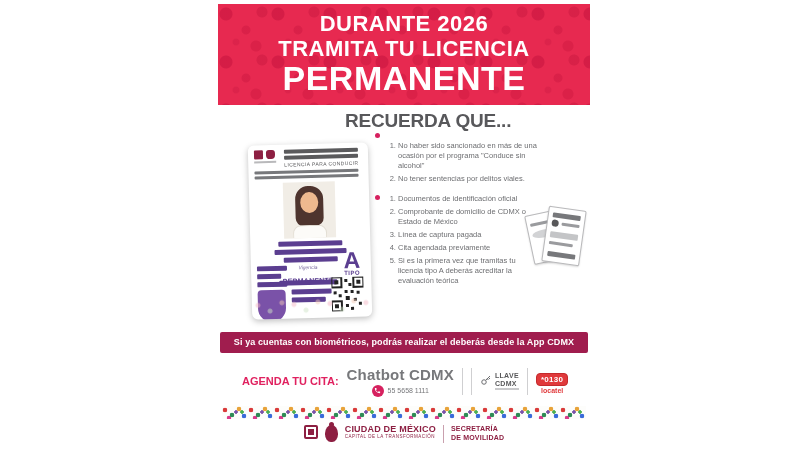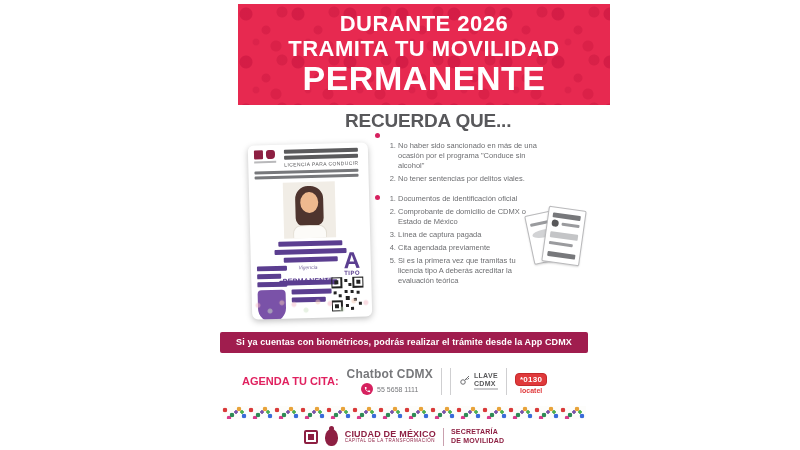--- a/index.html
+++ b/index.html
@@ -12,21 +12,21 @@
     position:absolute; left:0; top:4px; width:372px; height:101px;
     background-color:#e72950;
     background-image:
       radial-gradient(circle 6px at 8px 10px,  rgba(198,20,62,.55) 6px, transparent 7px),
       radial-gradient(circle 4px at 28px 26px, rgba(205,25,65,.50) 4px, transparent 5px),
       radial-gradient(circle 5px at 44px 8px,  rgba(198,22,62,.45) 5px, transparent 6px),
       radial-gradient(circle 3px at 18px 38px, rgba(210,30,70,.50) 3px, transparent 4px),
       radial-gradient(circle 5px at 38px 42px, rgba(200,20,60,.40) 5px, transparent 6px);
     background-size:52px 48px;
     display:flex; flex-direction:column; align-items:center; justify-content:center;
-    color:#ffffff; text-align:center;margin-left:20px;
+    color:#ffffff; text-align:center;
   }
   .h-line1 { font-size:22px; font-weight:bold; letter-spacing:.5px; line-height:1.05; }
   .h-line2 { font-size:22px; font-weight:bold; letter-spacing:.5px; line-height:1.15; }
   .h-line3 { font-size:34px; font-weight:bold; letter-spacing:.5px; line-height:1.05; }
 
   
   .recuerda-title { position:absolute; left:100px; top:110px; font-size:19px; font-weight:bold; color:#58585b; letter-spacing:-.2px;margin-left:27px; }
 
   
   .license-card {
@@ -104,21 +104,21 @@
   
   .banner {
     position:absolute; left:2px; top:332px; width:368px; height:21px; background:#a01d4e; border-radius:2px;
     color:#ffffff; font-size:9px; font-weight:bold; text-align:center; line-height:21px; letter-spacing:.1px;
   }
 
   
   .agenda { position:absolute; left:24px; top:361px; width:344px; height:40px; display:flex; align-items:center; gap:8px; }
   .agenda-label { font-size:11px; font-weight:bold; color:#e0215f; white-space:nowrap; }
   .chatbot { text-align:center; }
-  .chatbot-name { font-size:12px; color:#77787b; font-weight:bold; letter-spacing:.2px; }
+  .chatbot-name { font-size:15px; color:#77787b; font-weight:bold; letter-spacing:.2px; }
   .chatbot-row { display:flex; align-items:center; justify-content:center; gap:4px; margin-top:2px; }
   .phone-circle { width:12px; height:12px; border-radius:50%; background:#d6215f; display:flex; align-items:center; justify-content:center; }
   .chatbot-phone { font-size:7px; color:#77787b; }
   .vdiv { width:1px; height:27px; background:#cfcfd1; flex:none; }
   .citas { line-height:1.2; }
   .citas-l1 { font-size:8px; color:#8a8b8e; }
   .citas-l2 { font-size:8px; color:#6d6e71; font-weight:bold; }
   .citas-url { font-size:5px; color:#a0a1a4; margin-top:1px; }
   .llave { display:flex; align-items:center; gap:3px; }
   .llave-text { font-size:7px; font-weight:bold; color:#58585a; line-height:1.1; letter-spacing:.3px; }
@@ -135,40 +135,40 @@
       radial-gradient(circle 2px at 10px 9px,  #2e8b57 2px, transparent 2.6px),
       radial-gradient(circle 2px at 17px 3px,  #e8a33a 2px, transparent 2.6px),
       radial-gradient(circle 2px at 22px 10px, #3a6bd9 2px, transparent 2.6px),
       radial-gradient(circle 2px at 7px 12px,  #d93a8b 2px, transparent 2.6px),
       radial-gradient(circle 1.5px at 14px 6px,#7a52a8 1.5px, transparent 2px),
       radial-gradient(circle 1.5px at 20px 6px,#4caf50 1.5px, transparent 2px);
     background-size:26px 13px;
   }
 
   
-  .footer { position:absolute; left:0; right:0; top:425px; height:24px; display:flex; justify-content:center; align-items:center; gap:7px; }
+  .footer { position:absolute; left:0; right:0; top:425px; height:24px; display:flex; justify-content:center; gap:7px; }
   .emblem-grid { width:14px; height:14px; border:2px solid #8d1f42; border-radius:2px; position:relative; }
   .emblem-grid::after { content:""; position:absolute; left:2px; top:2px; width:6px; height:6px; background:#8d1f42; }
   .emblem-eagle { width:13px; height:17px; background:#8d1f42; border-radius:50% 50% 45% 45%; position:relative; }
   .emblem-eagle::after { content:""; position:absolute; left:4px; top:-3px; width:5px; height:5px; border-radius:50%; background:#8d1f42; }
   .city-block { line-height:1.1; }
   .city-name { font-size:9px; font-weight:bold; color:#8d1f42; letter-spacing:.2px; }
   .city-sub  { font-size:4.5px; color:#8d1f42; letter-spacing:.5px; }
   .footer .vdiv2 { width:1px; height:18px; background:#c9a0ae; }
   .ministry { font-size:7px; font-weight:bold; color:#8d1f42; line-height:1.25; letter-spacing:.2px; }
 </style>
 </head>
 <body>
 
 <div class="canvas">
   <div class="poster">
 
     <div class="header">
       <div class="h-line1">DURANTE 2026</div>
-      <div class="h-line2">TRAMITA TU MOVILIDAD</div>
+      <div class="h-line2">TRAMITA TU LICENCIA</div>
       <div class="h-line3">PERMANENTE</div>
     </div>
 
     <div class="recuerda-title">RECUERDA QUE...</div>
 
     <div class="license-card">
       <div class="card-logo l1"></div>
       <div class="card-logo l2"></div>
       <div class="card-logo-caption"></div>
       <div class="cbar r1"></div>
@@ -253,21 +253,21 @@
             <div class="dot"></div>
             <div class="bar m1"></div>
             <div class="bar m2"></div>
             <div class="bar m3"></div>
             <div class="bar m4"></div>
           </div>
         </div>
       </div>
     </div>
 
-    <div class="banner">Si ya cuentas con biométricos, podrás realizar el trámite desde la App CDMX</div>
+    <div class="banner">Si ya cuentas con biométricos, podrás realizar el deberás desde la App CDMX</div>
 
     <div class="agenda">
       <div class="agenda-label">AGENDA TU CITA:</div>
       <div class="chatbot">
         <div class="chatbot-name">Chatbot CDMX</div>
         <div class="chatbot-row">
           <span class="phone-circle">
             <svg width="7" height="7" viewBox="0 0 24 24" xmlns="http://www.w3.org/2000/svg">
                 <path fill="#ffffff" d="M6.6 10.8c1.4 2.8 3.8 5.2 6.6 6.6l2.2-2.2c.3-.3.7-.4 1-.2 1.1.4 2.3.6 3.6.6.6 0 1 .4 1 1V20c0 .6-.4 1-1 1C10.8 21 3 13.2 3 4c0-.6.4-1 1-1h3.5c.6 0 1 .4 1 1 0 1.2.2 2.4.6 3.6.1.3 0 .7-.2 1l-2.3 2.2z"></path>
               </svg>

